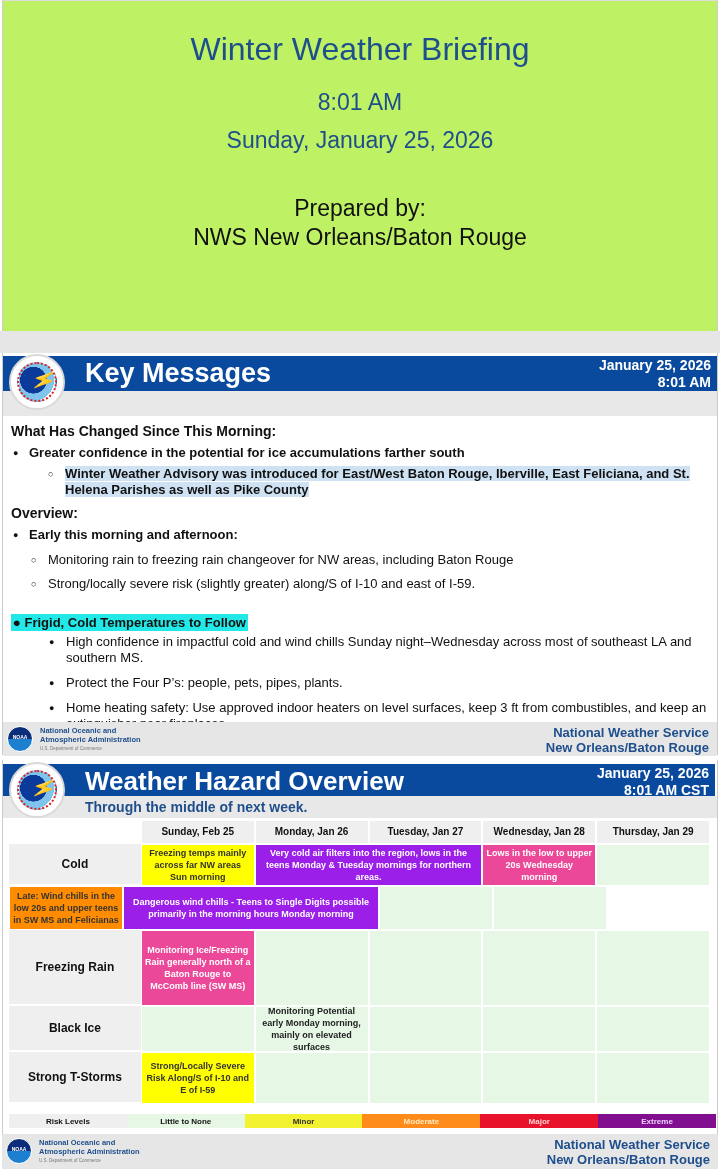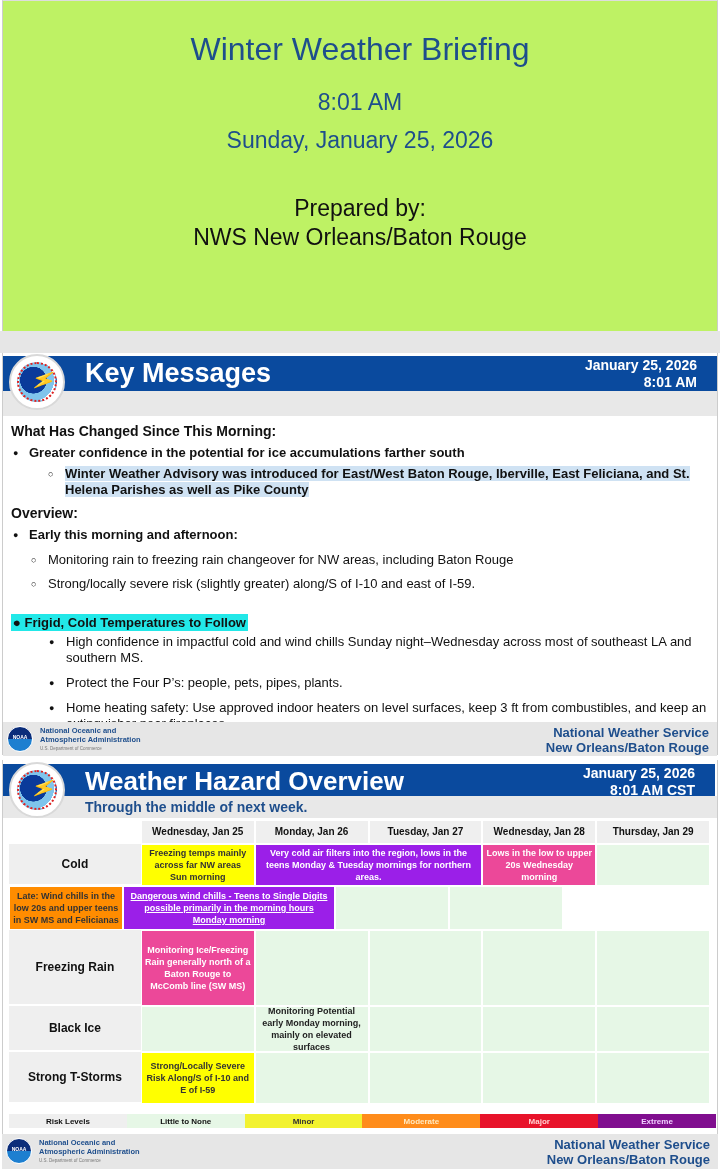--- a/index.html
+++ b/index.html
@@ -9,21 +9,21 @@
   .slide1 { position: absolute; left: 2px; top: 0; width: 716px; height: 331px; background: #bef264; border-left: 1px solid #ccc; border-right: 1px solid #ccc; border-top: 1px solid #ddd; }
   .s1-title { position: absolute; top: 30px; width: 100%; text-align: center; color: #1e4e8c; font-size: 32px; }
   .s1-time { position: absolute; top: 88px; width: 100%; text-align: center; color: #1e4e8c; font-size: 23px; }
   .s1-date { position: absolute; top: 126px; width: 100%; text-align: center; color: #1e4e8c; font-size: 23px; }
   .s1-prep { position: absolute; top: 193px; width: 100%; text-align: center; color: #111; font-size: 23px; line-height: 29px; }
   .gap1 { position: absolute; left: 0; top: 331px; width: 720px; height: 22px; background: #e6e6e6; }
 
   
   .hdr { position: absolute; left: 2px; width: 716px; background: #0a4a9e; color: #fff; }
   .hdr-title { position: absolute; left: 82px; font-weight: bold; }
-  .hdr-date { position: absolute; right: 20px; text-align: right; font-weight: bold; font-size: 14px; line-height: 17px; }
+  .hdr-date { position: absolute; right: 6px; text-align: right; font-weight: bold; font-size: 14px; line-height: 17px; }
   .nws-logo { position: absolute; left: 6px; width: 56px; height: 56px; border-radius: 50%; background: #fff; border: 2px solid #d9d9d9; display: flex; align-items: center; justify-content: center; z-index: 3; }
   .nws-logo .inner { width: 40px; height: 40px; border-radius: 50%; background: radial-gradient(circle at 40% 45%, #0a3a9a 0 45%, #7fc4ec 46% 70%, #fff 71%); position: relative; border: 2px dotted #d22; }
   .nws-logo .bolt { position: absolute; left: 13px; top: 6px; color: #fff; font-size: 20px; line-height: 20px; transform: rotate(20deg); }
 
   .slide2 { position: absolute; left: 2px; top: 353px; width: 716px; height: 402px; background: #fff; border-left: 1px solid #ccc; border-right: 1px solid #ccc; }
   .s2-band { position: absolute; left: 0; top: 38px; width: 714px; height: 25px; background: #e8e8e8; }
   .s2-body { position: absolute; left: 8px; top: 70px; width: 700px; font-size: 13px; color: #111; }
   .s2-body .h { font-weight: bold; font-size: 14px; margin-bottom: 6px; }
   .s2-body .b1 { font-weight: bold; position: relative; padding-left: 18px; margin-bottom: 6px; }
   .s2-body .b1::before { content: "\25CF"; position: absolute; left: 2px; top: 0; font-size: 9px; line-height: 17px; }
@@ -142,36 +142,36 @@
       <div class="inner">
         <span class="bolt">⚡</span>
       </div>
     </div>
   <div class="s3-band"></div>
   <div class="s3-sub">Through the middle of next week.</div>
 
   <div class="grid" id="hazard-grid">
     <div class="row hdr-row" id="hdr-row">
       <div class="cell c-label"></div>
-    <div class="cell c-day">Wednesday, Jan 25</div>
+    <div class="cell c-day">Sunday, Feb 25</div>
         <div class="cell c-day">Monday, Jan 26</div>
         <div class="cell c-day">Tuesday, Jan 27</div>
         <div class="cell c-day">Wednesday, Jan 28</div>
         <div class="cell c-day">Thursday, Jan 29</div>
       </div>
   <div class="row" style="height: 42px;">
         <div class="cell c-label">Cold</div>
         <div class="cell c-day yellow" style="width: 114px;">Freezing temps mainly across far NW areas Sun morning</div>
         <div class="cell c-day purple" style="width: 228px;">Very cold air filters into the region, lows in the teens Monday &amp; Tuesday mornings for northern areas.</div>
         <div class="cell c-day red" style="width: 114px;">Lows in the low to upper 20s Wednesday morning</div>
         <div class="cell c-day clear" style="width: 114px;"></div>
       </div>
       <div class="row" style="height: 44px;">
         <div class="cell c-day orange" style="width: 114px;">Late: Wind chills in the low 20s and upper teens in SW MS and Felicianas</div>
-        <div class="cell c-day purple" style="width: 212px; text-decoration: underline;">Dangerous wind chills - Teens to Single Digits possible primarily in the morning hours Monday morning</div>
+        <div class="cell c-day purple" style="width: 256px;">Dangerous wind chills - Teens to Single Digits possible primarily in the morning hours Monday morning</div>
         <div class="cell c-day clear" style="width: 114px;"></div>
         <div class="cell c-day clear" style="width: 114px;"></div>
       </div>
       <div class="row" style="height: 76px;">
         <div class="cell c-label">Freezing Rain</div>
         <div class="cell c-day red" style="width: 114px;">Monitoring Ice/Freezing Rain generally north of a Baton Rouge to McComb line (SW MS)</div>
         <div class="cell c-day clear" style="width: 114px;"></div>
         <div class="cell c-day clear" style="width: 114px;"></div>
         <div class="cell c-day clear" style="width: 114px;"></div>
         <div class="cell c-day clear" style="width: 114px;"></div>

